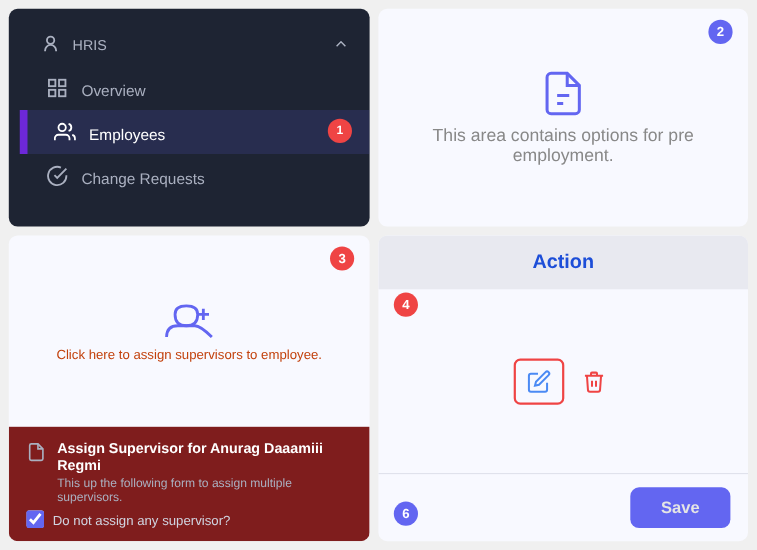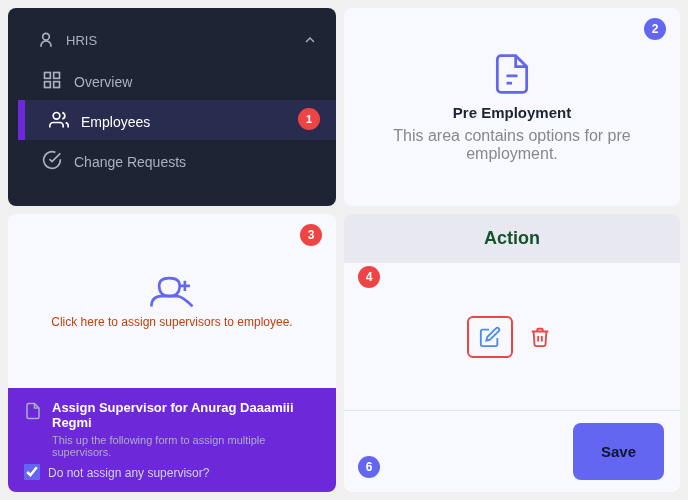--- a/index.html
+++ b/index.html
@@ -142,21 +142,21 @@
       color: #1e2433;
       margin-bottom: 6px;
     }
 
     .assign-top p {
       font-size: 12px;
       color: #c2410c;
     }
 
     .assign-form-bar {
-      background: #6d28d9;
+      background: #7f1d1d;
       padding: 12px 16px;
       color: white;
     }
 
     .assign-form-bar .form-title {
       font-size: 13px;
       font-weight: 600;
       margin-bottom: 4px;
     }
 
@@ -194,21 +194,21 @@
       flex-direction: column;
       overflow: hidden;
     }
 
     .action-header {
       background: #e8e9f0;
       padding: 14px;
       text-align: center;
       font-size: 18px;
       font-weight: 700;
-      color: #14532d;
+      color: #1d4ed8;
     }
 
     .action-body {
       flex: 1;
       display: flex;
       align-items: center;
       justify-content: center;
       gap: 10px;
       padding: 16px;
     }
@@ -231,24 +231,24 @@
 
     .save-row {
       padding: 12px 16px;
       display: flex;
       justify-content: flex-end;
       border-top: 1px solid #e0e2ec;
     }
 
     .save-btn {
       background: #6366f1;
-      color: #0f172a;
+      color: #e5e5e5;
       border: none;
       border-radius: 8px;
-      padding: 20px 28px;
+      padding: 10px 28px;
       font-size: 15px;
       font-weight: 600;
       cursor: pointer;
     }
 
     
     .num-badge {
       position: absolute;
       width: 22px;
       height: 22px;
@@ -318,21 +318,20 @@
   <div class="pre-employment-panel" style="position:relative;">
 
     <div class="num-badge" style="background:#6366f1; top:10px; right:14px;">2</div>
 
     <svg class="panel-icon" width="44" height="44" viewBox="0 0 24 24" fill="none" stroke="#6366f1" stroke-width="1.5">
       <path d="M14 2H6a2 2 0 0 0-2 2v16a2 2 0 0 0 2 2h12a2 2 0 0 0 2-2V8z"></path>
       <polyline points="14 2 14 8 20 8"></polyline>
       <line x1="9" y1="13" x2="15" y2="13"></line>
       <line x1="9" y1="17" x2="12" y2="17"></line>
     </svg>
-    <h3>Pre Employment</h3>
     <p>This area contains options for pre employment.</p>
   </div>
 
   <div class="assign-supervisors-panel" style="position:relative;">
 
     <div class="num-badge" style="background:#ef4444; top:10px; right:14px;">3</div>
 
     <div class="assign-top">
       <svg class="panel-icon" width="48" height="36" viewBox="0 0 36 28" fill="none" stroke="#6366f1" stroke-width="2">
         <path d="M24 4 Q24 12 16 12 Q8 12 8 4 Q8 -2 16 -2 Q24 -2 24 4z" transform="translate(0,6)"></path>

